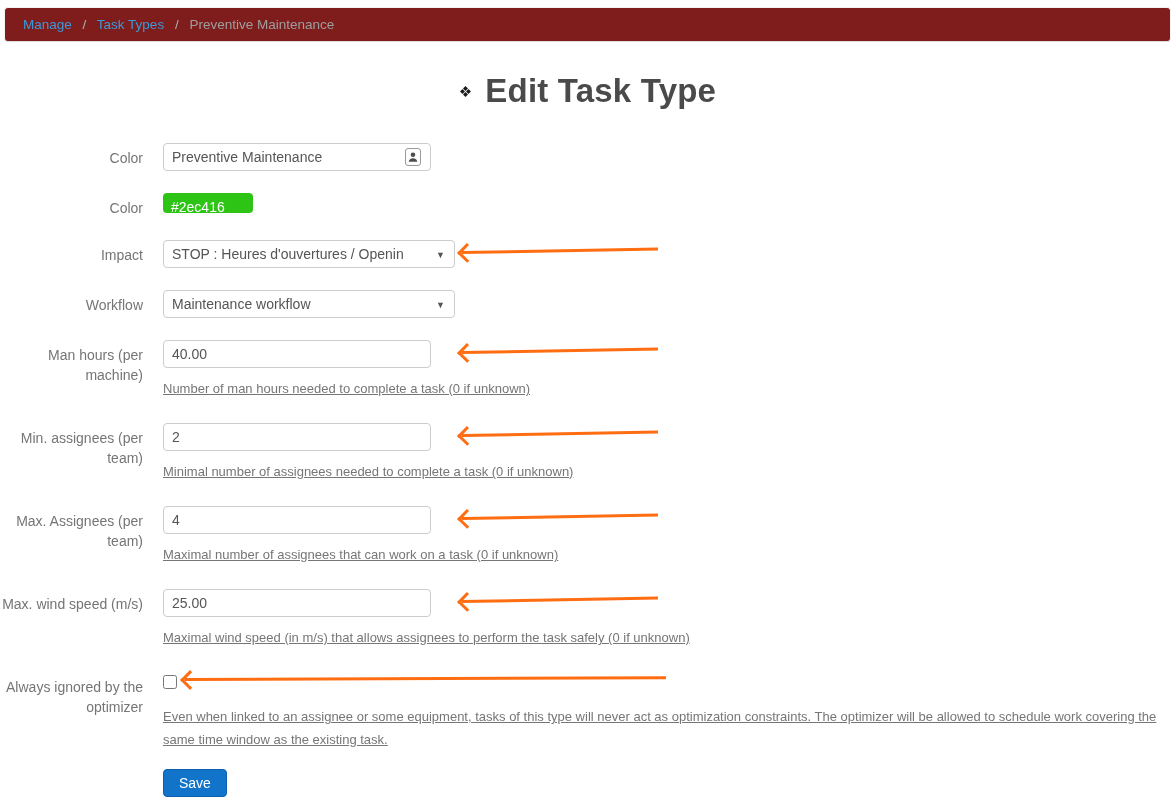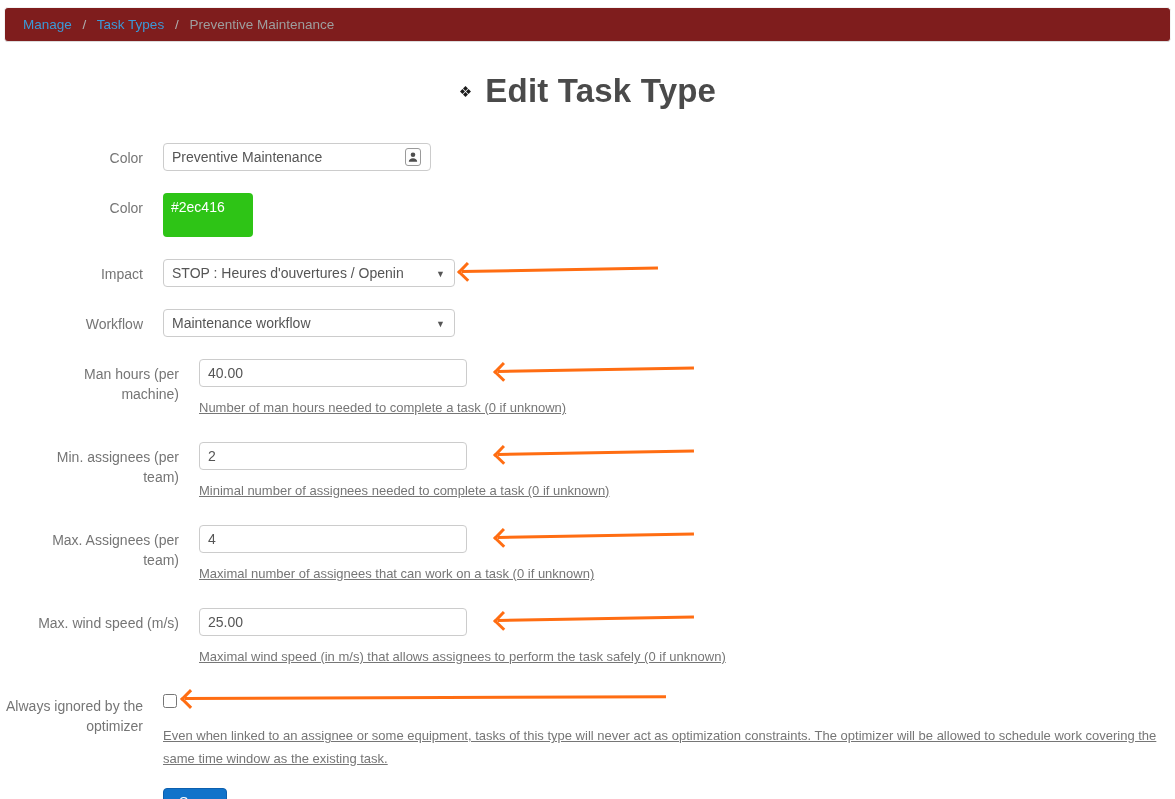--- a/index.html
+++ b/index.html
@@ -27,21 +27,21 @@
   
   .page-header {
     display:flex; align-items:center; justify-content:center;
     margin:30px 0 33px 0;
   }
   .title-icon { font-size:15px; color:#1a1a1a; margin-right:13px; margin-top:2px; }
   .page-title { font-size:33px; font-weight:bold; color:#4a4a4a; letter-spacing:0.2px; }
 
   
   .form-row { display:flex; margin-bottom:22px; }
-  .form-row.with-help { margin-bottom:26px;margin-left:36px; }
+  .form-row.with-help { margin-bottom:26px; }
   .row-label {
     width:143px; text-align:right; color:#757575;
     font-size:14px; line-height:20px; padding-top:5px; flex:0 0 143px;
   }
   .row-control { margin-left:20px; position:relative; flex:1; }
 
   .text-input {
     width:268px; height:28px;
     border:1px solid #ccc; border-radius:4px;
     padding:4px 8px; font-size:14px; color:#555;
@@ -53,21 +53,21 @@
   .select-box {
     width:292px; height:28px;
     border:1px solid #ccc; border-radius:4px;
     padding:5px 24px 5px 8px;
     background:#fff; cursor:pointer; position:relative;
     white-space:nowrap; overflow:hidden; color:#555;
   }
   .select-caret { position:absolute; right:9px; top:9px; font-size:9px; color:#555; }
 
   .color-swatch {
-    width:90px; height:44px; border-radius:4px;
+    width:90px; height:20px; border-radius:4px;
     color:#fff; padding:6px 8px; font-size:14px;
   }
 
   .help-text { margin-top:12px; font-size:13px; color:#767676; line-height:17px;text-decoration:underline; }
   .help-text.long { line-height:23px; margin-top:13px; max-width:995px; }
 
   .checkbox { width:14px; height:14px; margin:3px 0 0 0; }
 
   .save-button {
     margin:4px 0 0 163px;

